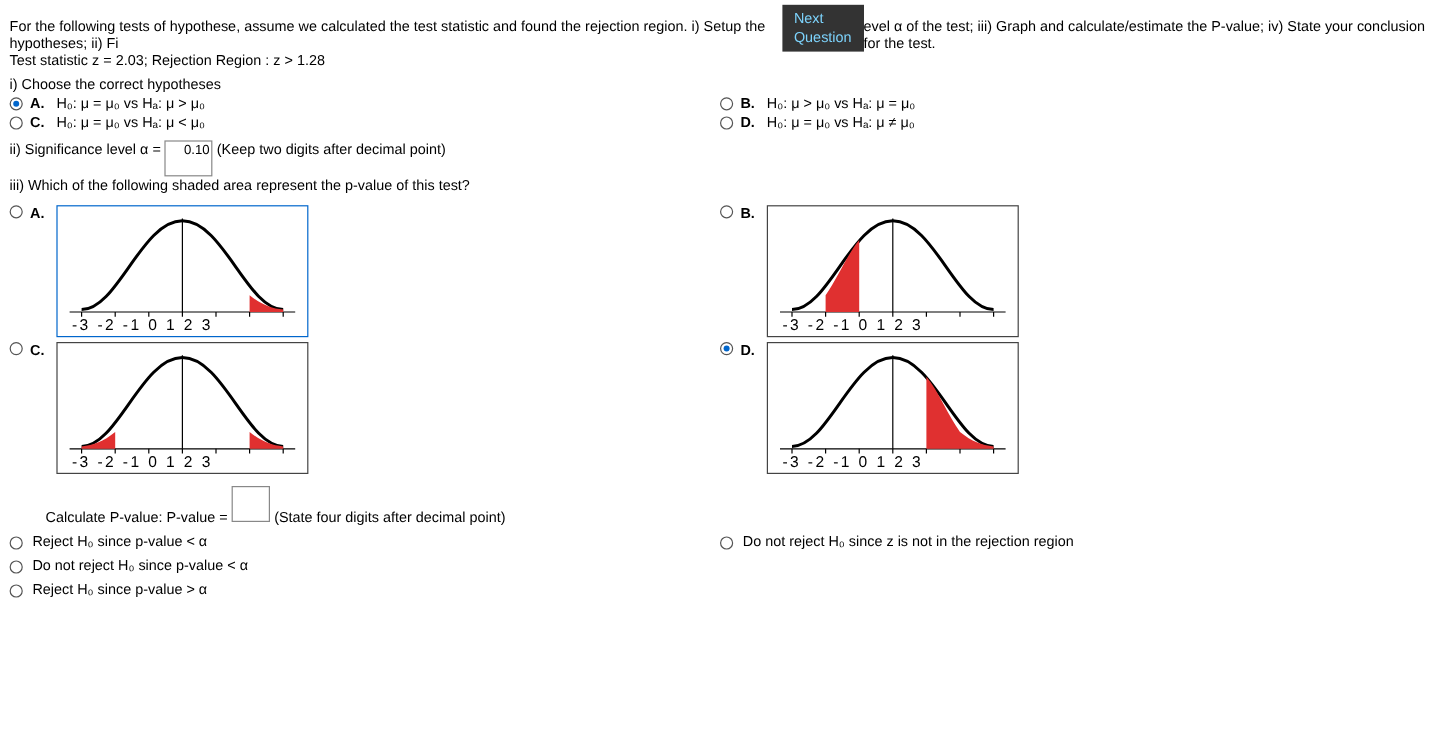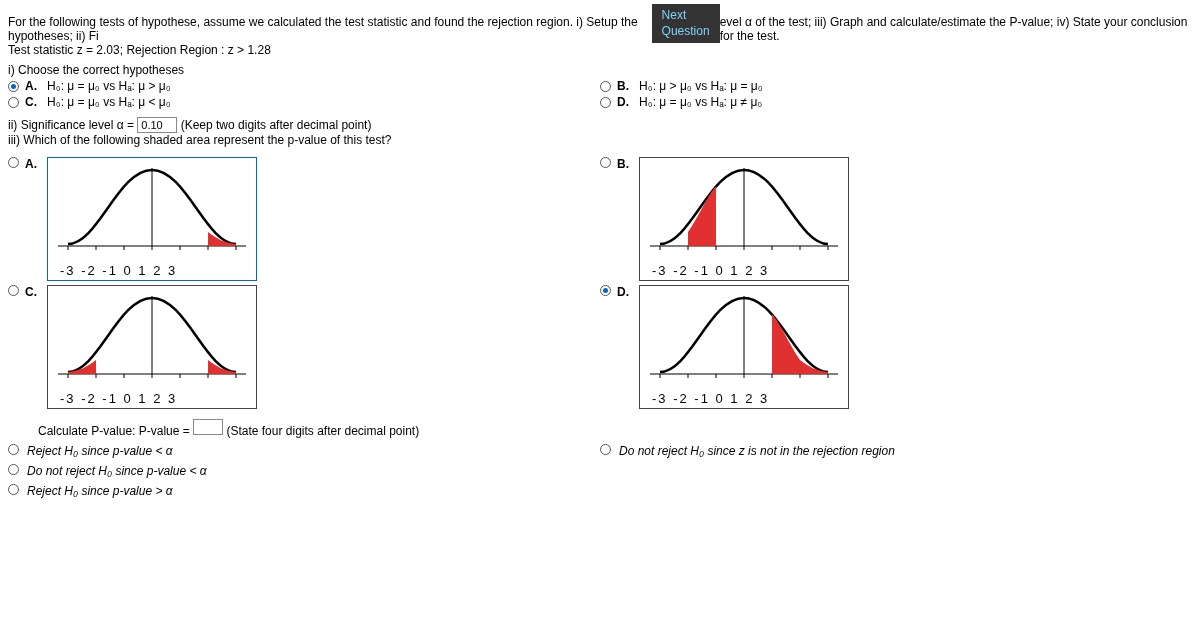--- a/index.html
+++ b/index.html
@@ -2,32 +2,32 @@
 <html><head>
   <meta charset="utf-8">
   <style>
     * { box-sizing: border-box; margin: 0; padding: 0; }
     body { font-family: Arial, sans-serif; font-size: 12px; color: #000; background: #fff; padding: 4px 8px; width: 1200px; }
     .header-row { display: flex; align-items: flex-end; }
     .next-q { background: #333; color: #7dd3fc; padding: 4px 10px; font-size: 12px; display: inline-block; line-height: 1.3; }
     .option { display: flex; align-items: center; gap: 6px; margin: 2px 0; }
     .radio { width: 11px; height: 11px; border: 1px solid #555; border-radius: 50%; display: inline-flex; align-items: center; justify-content: center; flex-shrink: 0; }
     .radio.selected::after { content: ""; width: 5px; height: 5px; background: #0066cc; border-radius: 50%; }
-    .input-box { border: 1px solid #888; padding: 1px 3px; width: 40px; font-size: 11px; display: inline-block; text-align: left; height: 16px; }
+    .input-box { border: 1px solid #888; padding: 1px 15px; width: 40px; font-size: 11px; display: inline-block; text-align: left; height: 30px; }
     .input-box.small { width: 30px; }
     .graph-option { display: flex; align-items: flex-start; gap: 6px; margin: 4px 0; }
-    .graph-box { border: 1px solid #444; width: 210px; height: 124px; position: relative; background: #fff; }
+    .graph-box { border: 1px solid #444; width: 210px; height: 110px; position: relative; background: #fff; }
     .graph-box.selected { border: 1px solid #0066cc; }
     svg { display: block; }
     .section { margin-top: 6px; }
     .label-letter { font-weight: bold; min-width: 16px; }
     .two-col { display: flex; }
     .two-col > div { flex: 1; }
     .stmt-row { display: flex; margin: 6px 0; }
-    .stmt-col { flex: 1; display: flex; align-items: flex-start; gap: 8px; font-style: italic; }
+    .stmt-col { flex: 1; display: flex; align-items: flex-end; gap: 8px; }
   </style>
 </head>
 <body>
 
 <div class="header-row">
   <span>For the following tests of hypothese, assume we calculated the test statistic and found the rejection region. i) Setup the hypotheses; ii) Fi</span>
   <span class="next-q">
     <span>Next</span><br>
     <span>Question</span>
   </span>

